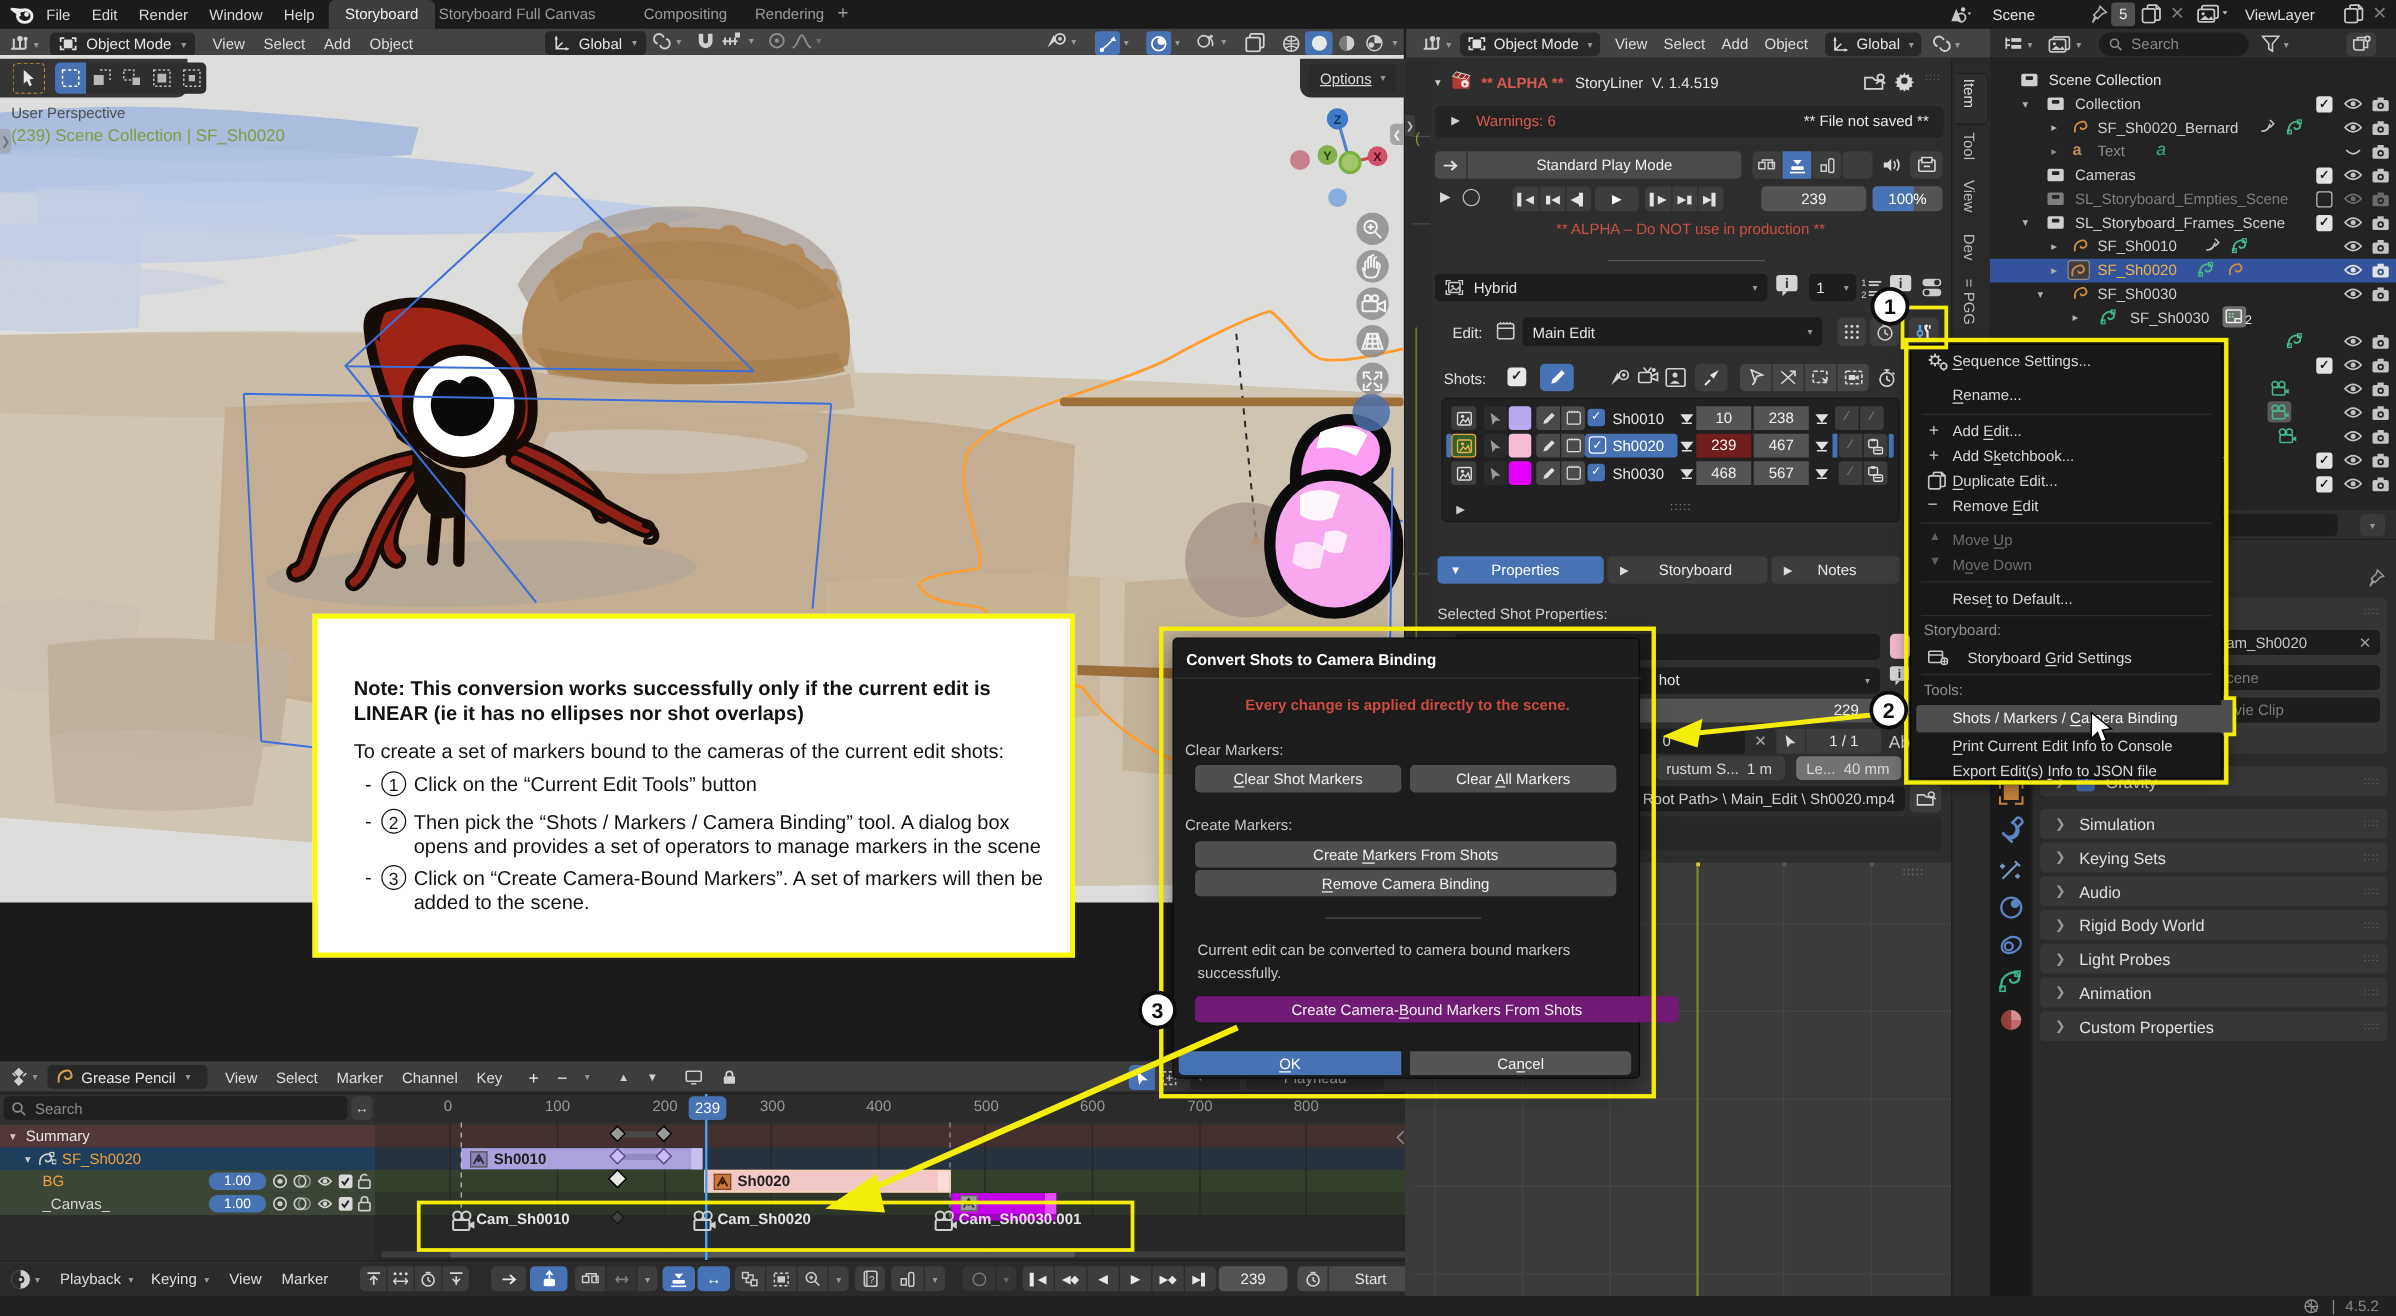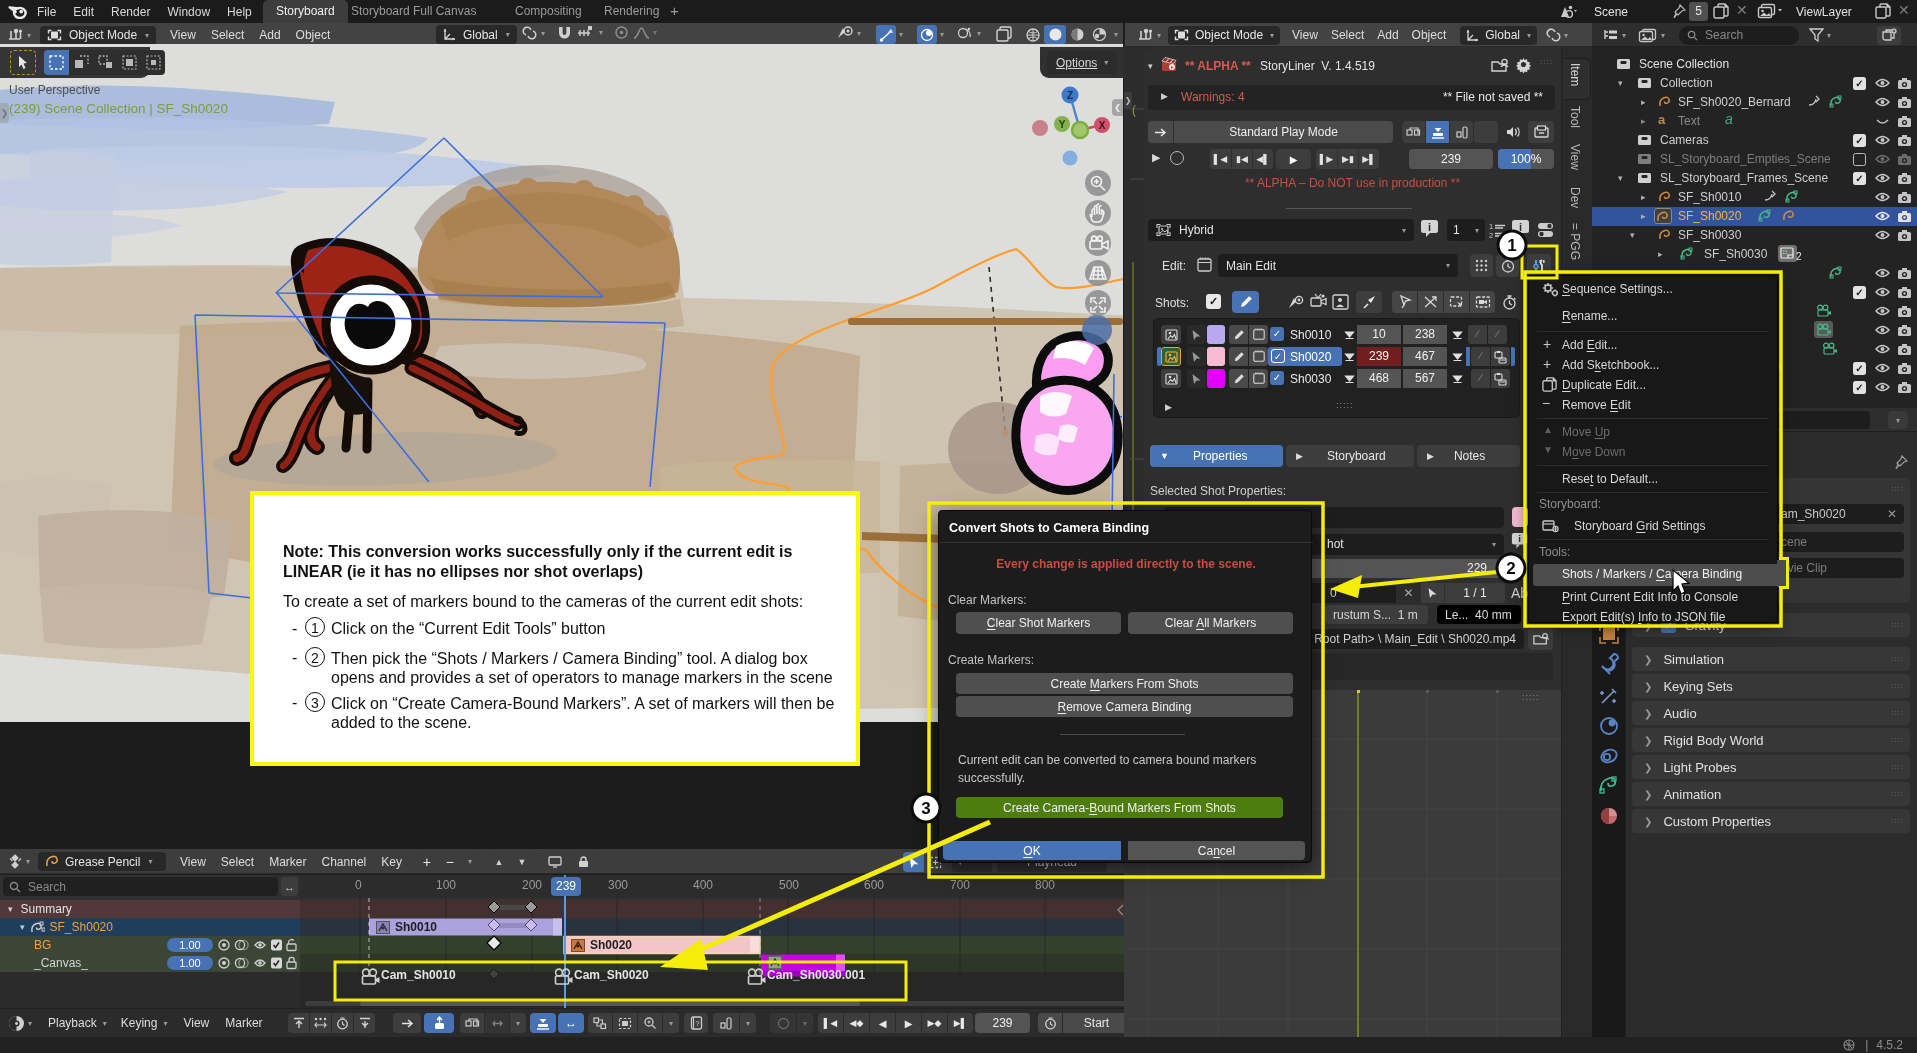--- a/index.html
+++ b/index.html
@@ -618,21 +618,21 @@
   <span class="abs" style="left:9px;top:142px;color:#c4c4c4;">Create Markers:</span>
   <div class="abs btn" style="left:17px;top:162px;width:337px;height:21px;background:#4f4f4f;color:#f0f0f0;">
         <span>Create <u style="text-decoration-thickness:1px;text-underline-offset:2px;">M</u>arkers From Shots</span>
       </div>
   <div class="abs btn" style="left:17px;top:185px;width:337px;height:21px;background:#4f4f4f;color:#f0f0f0;">
         <span><u style="text-decoration-thickness:1px;text-underline-offset:2px;">R</u>emove Camera Binding</span>
       </div>
   <div class="abs" style="left:121px;top:223px;width:125px;height:1px;background:#4a4a4a;"></div>
   <span class="abs" style="left:19px;top:242px;color:#c9c9c9;">Current edit can be converted to camera bound markers</span>
   <span class="abs" style="left:19px;top:260px;color:#c9c9c9;">successfully.</span>
-  <div class="abs btn" style="left:17px;top:286px;width:327px;height:21px;background:#4d7c0f;color:#f0f0f0;">
+  <div class="abs btn" style="left:17px;top:286px;width:387px;height:21px;background:#701a75;color:#f0f0f0;">
         <span>Create Camera-<u style="text-decoration-thickness:1px;text-underline-offset:2px;">B</u>ound Markers From Shots</span>
       </div>
   <div class="abs btn" style="left:4px;top:330px;width:178px;height:19px;background:#4772b3;color:#fff;border-radius:4px 0 0 4px;">
         <span><u style="text-decoration-thickness:1px;text-underline-offset:2px;">O</u>K</span>
       </div>
   <div class="abs btn" style="left:189px;top:330px;width:177px;height:19px;background:#545454;color:#f0f0f0;border-radius:0 4px 4px 0;">
         <span>Ca<u style="text-decoration-thickness:1px;text-underline-offset:2px;">n</u>cel</span>
       </div>
 </div>
 
@@ -1007,21 +1007,21 @@
         <path d="M10,9 a4,4 0 0 1 7,0" fill="none" stroke="#d4d4d4" stroke-width="1.4"></path>
   </svg>
   <svg class="abs" width="16" height="16" viewBox="0 0 16 16" style="left:372px;top:5px;">
     <path d="M8,1 l1.2,2.3 2.6,-.8 .4,2.7 2.7,.4 -.8,2.6 2.3,1.2 -2.3,1.2 .8,2.6 -2.7,.4 -.4,2.7 -2.6,-.8 -1.2,2.3 -1.2,-2.3 -2.6,.8 -.4,-2.7 -2.7,-.4 .8,-2.6 -2.3,-1.2 2.3,-1.2 -.8,-2.6 2.7,-.4 .4,-2.7 2.6,.8 Z" fill="#d4d4d4" transform="scale(.94)"></path>
     <circle cx="7.5" cy="7.5" r="2.6" fill="#2e2e2e"></circle>
   </svg>
   <span class="abs" style="left:396px;top:5px;color:#6e6e6e;font-size:8px;letter-spacing:1px;">::::</span>
 
   <div class="abs" style="left:4px;top:33px;width:407px;height:25px;background:#232323;border-radius:4px;">
     <span class="abs" style="left:13px;top:6px;color:#cfcfcf;font-size:9px;">▶</span>
-    <span class="abs" style="left:33px;top:5px;color:#d75a50;">Warnings: 4</span>
+    <span class="abs" style="left:33px;top:5px;color:#d75a50;">Warnings: 6</span>
     <span class="abs" style="right:12px;top:5px;color:#e8e8e8;">** File not saved **</span>
   </div>
 
   <div class="abs btn" style="left:4px;top:69px;width:25px;height:22px;border-radius:4px 0 0 4px;background:#4b4b4b;">
     <svg width="13" height="11" viewBox="0 0 13 11">
           <path d="M1,5.5 h9 M7,2 l4,3.5 -4,3.5" stroke="#e6e6e6" stroke-width="1.5" fill="none"></path>
         </svg>
   </div>
   <div class="abs btn" style="left:30px;top:69px;width:219px;height:22px;border-radius:0 4px 4px 0;background:#4b4b4b;color:#eee;">Standard Play Mode</div>
   <div class="abs row" style="left:258px;top:69px;">
@@ -1408,21 +1408,21 @@
   </div>
   <div class="abs btn" style="left:253px;top:531px;width:23px;height:20px;border-radius:0;background:#2c2c2c;color:#aaa;">✕</div>
   <div class="abs btn" style="left:277px;top:531px;width:23px;height:20px;border-radius:0;background:#3d3d3d;">
     <svg width="11" height="12" viewBox="0 0 11 12">
           <path d="M1.5,1 L9.5,7.5 H5.5 L3,11 Z" fill="#ddd"></path>
         </svg>
   </div>
   <div class="abs btn" style="left:301px;top:531px;width:60px;height:20px;border-radius:0 4px 4px 0;background:#3d3d3d;color:#e8e8e8;">1 / 1</div>
   <span class="abs" style="left:367px;top:533px;color:#cfcfcf;font-size:14px;">Ab</span>
   <div class="abs btn" style="left:181px;top:553px;width:103px;height:19px;background:#3d3d3d;color:#d8d8d8;justify-content:flex-start;padding-left:8px;">rustum S...&nbsp;&nbsp;1 m</div>
-  <div class="abs btn" style="left:293px;top:553px;width:84px;height:19px;background:#000000;color:#d8d8d8;justify-content:flex-start;padding-left:8px;">Le...&nbsp;&nbsp;40 mm</div>
+  <div class="abs btn" style="left:293px;top:553px;width:84px;height:19px;background:#737373;color:#d8d8d8;justify-content:flex-start;padding-left:8px;">Le...&nbsp;&nbsp;40 mm</div>
   <div class="abs" style="left:20px;top:577px;width:360px;height:20px;background:#1d1d1d;border-radius:4px;">
     <span class="abs" style="right:8px;top:3px;color:#d0d0d0;">er Root Path&gt; \ Main_Edit \ Sh0020.mp4</span>
   </div>
   <div class="abs btn" style="left:384px;top:576px;width:25px;height:22px;background:#3d3d3d;">
     <svg width="16" height="14" viewBox="0 0 18 15">
           <path d="M1,4 h6 l2,2 h6 v7 H1 Z" fill="none" stroke="#d4d4d4" stroke-width="1.4"></path>
           <circle cx="13.5" cy="4" r="2.6" fill="none" stroke="#d4d4d4" stroke-width="1.4"></circle>
           <path d="M15.5,6 l2,2" stroke="#d4d4d4" stroke-width="1.4"></path>
         </svg>
   </div>

